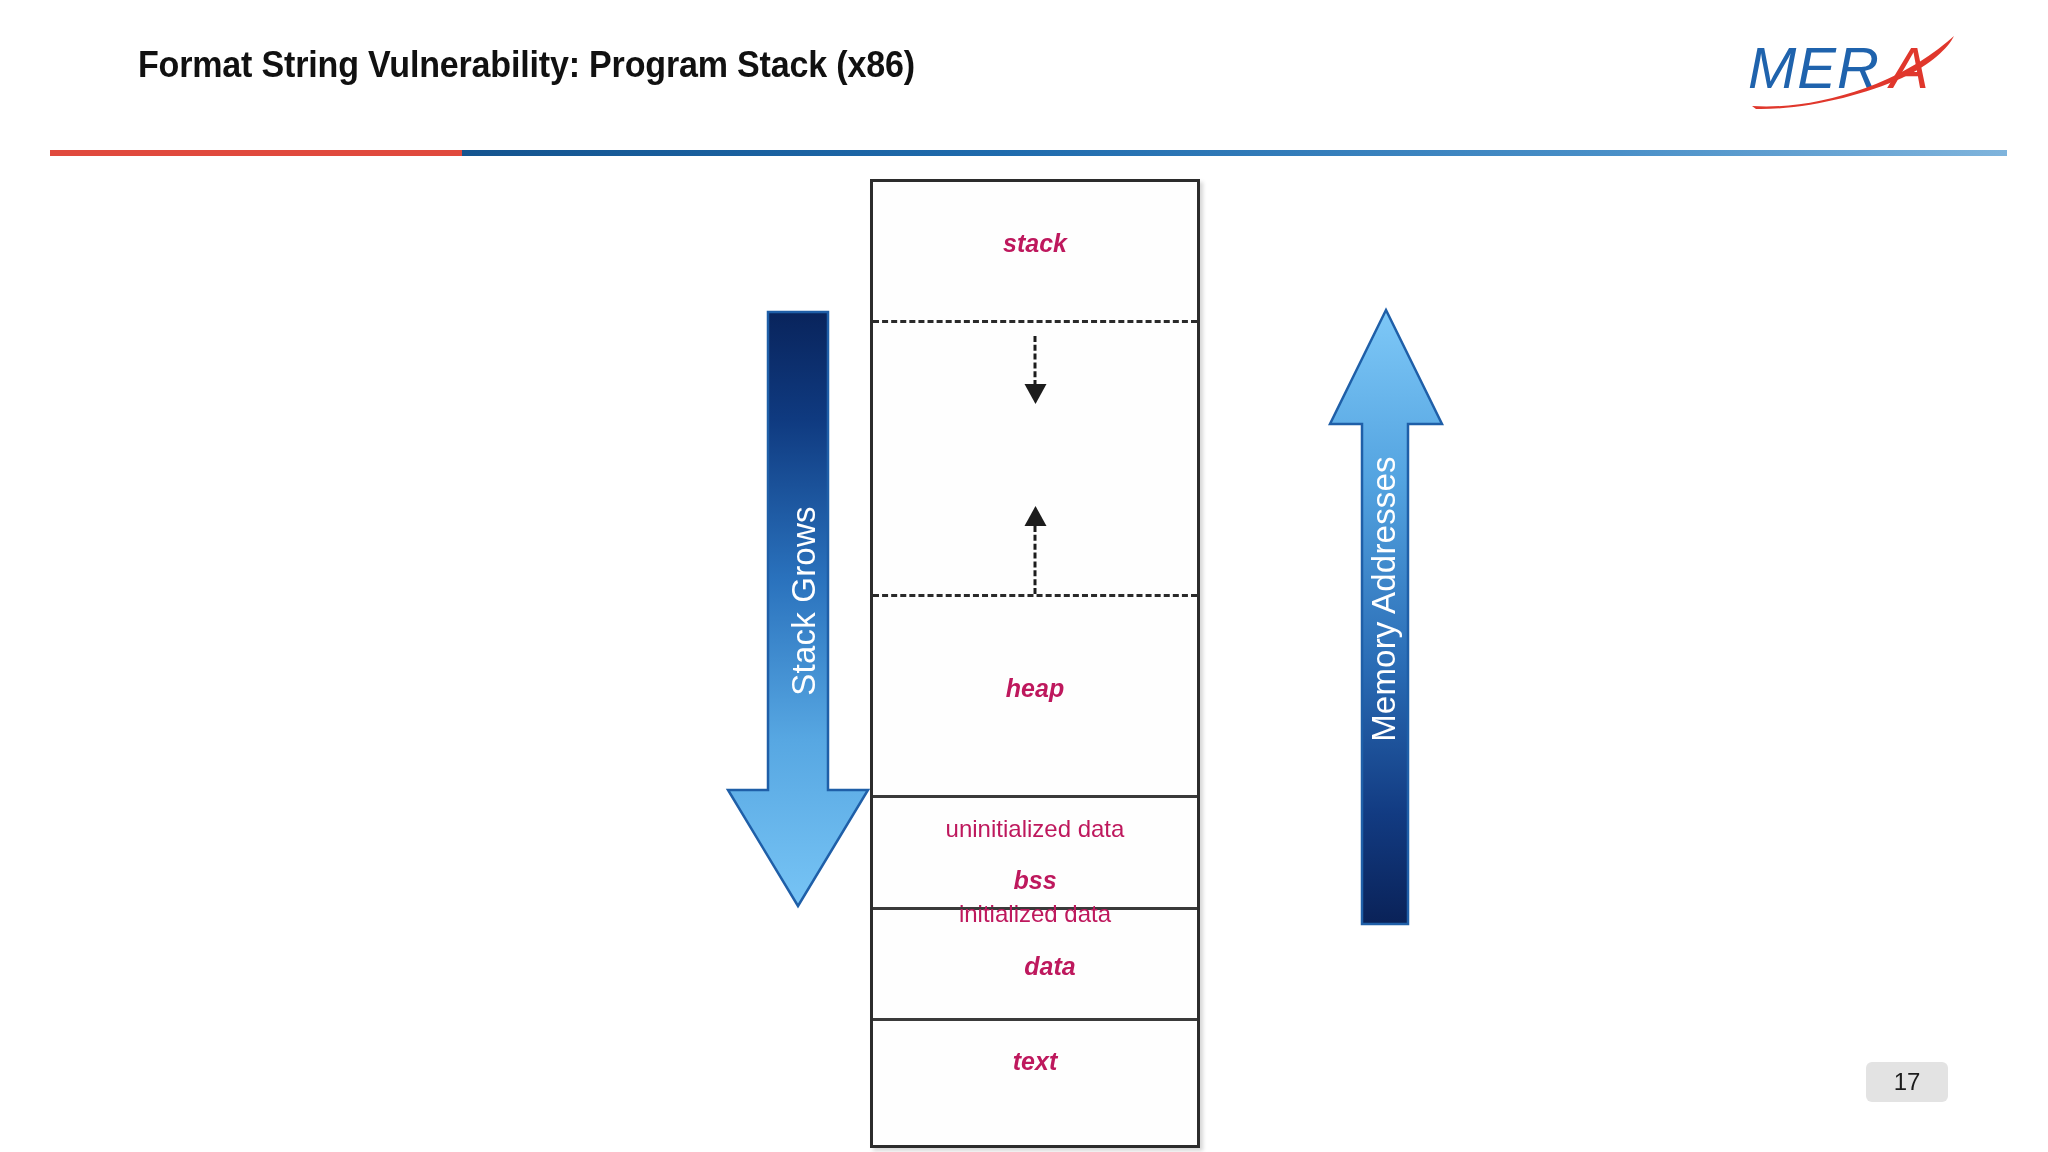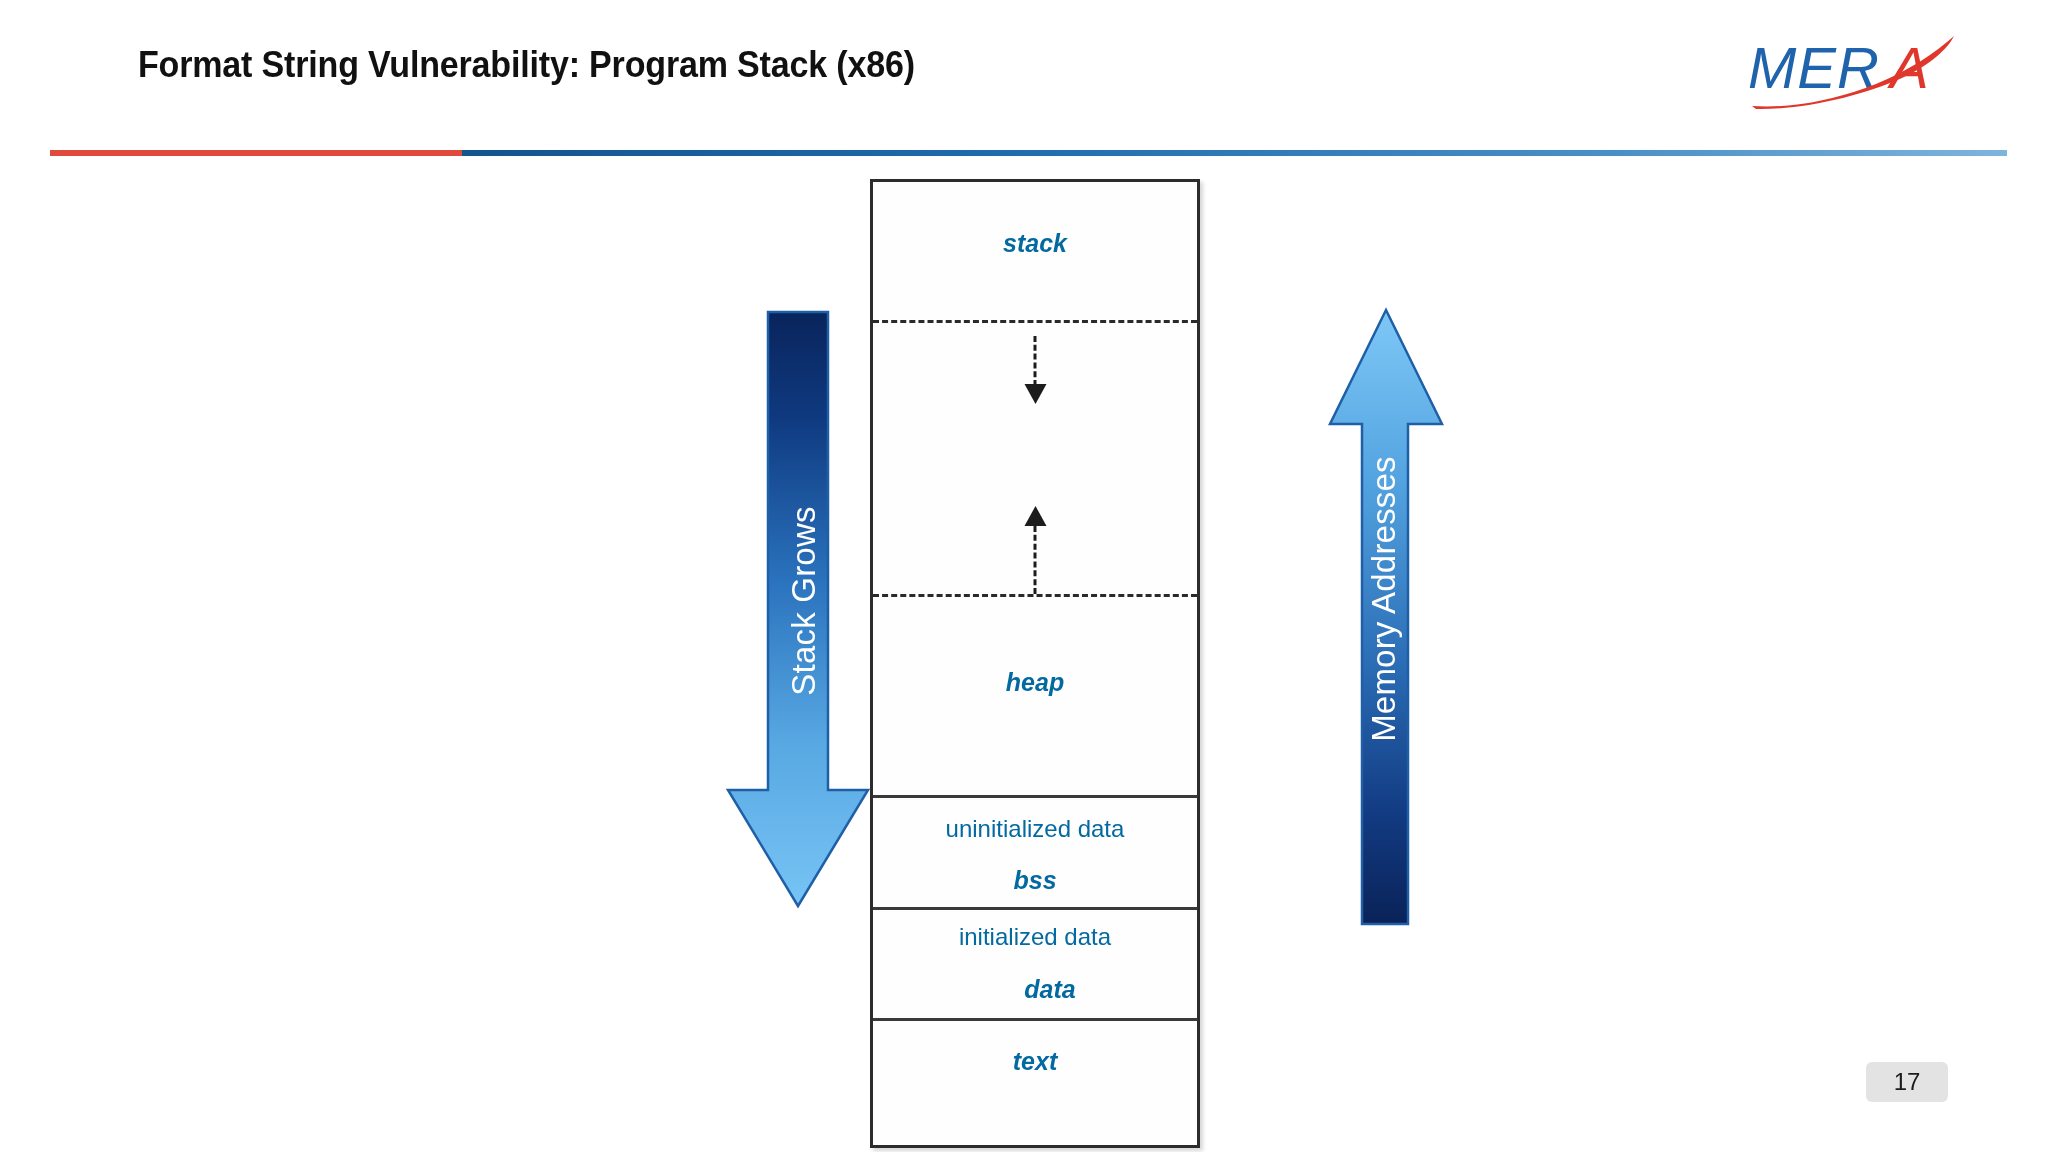--- a/index.html
+++ b/index.html
@@ -74,21 +74,21 @@
     position: absolute;
     left: 0;
     right: 0;
     box-sizing: border-box;
   }
   .seg-label {
     position: absolute;
     left: 0;
     right: 0;
     text-align: center;
-    color: #0369a1;
+    color: #be185d;
   }
   .seg-label.bolditalic {
     font-weight: bold;
     font-style: italic;
     font-size: 25px;
   }
   .seg-label.plain {
     font-weight: normal;
     font-style: normal;
     font-size: 24px;
@@ -239,33 +239,33 @@
     </div>
     <div class="inner-arrow up" style="top:186px; height:88px;">
       <div class="head"></div>
       <div class="shaft"></div>
     </div>
   </div>
 
   <div class="divider-dashed" style="top:412px;"></div>
 
   <div class="mem-seg" style="top:412px; height:201px;">
-    <div class="seg-label bolditalic" style="top:74px;">heap</div>
+    <div class="seg-label bolditalic" style="top:80px;">heap</div>
   </div>
 
   <div class="divider-solid" style="top:613px;"></div>
 
   <div class="mem-seg" style="top:613px; height:108px;">
     <div class="seg-label plain" style="top:20px;">uninitialized data</div>
     <div class="seg-label bolditalic" style="top:71px;">bss</div>
   </div>
 
   <div class="divider-solid" style="top:725px;"></div>
 
-  <div class="mem-seg" style="top:725px; height:109px;">
+  <div class="mem-seg" style="top:702px; height:109px;">
     <div class="seg-label plain" style="top:16px;">initialized data</div>
     <div class="seg-label bolditalic" style="top:68px;margin-left:30px;">data</div>
   </div>
 
   <div class="divider-solid" style="top:836px;"></div>
 
   <div class="mem-seg" style="top:836px; height:127px;padding-left:32px;">
     <div class="seg-label bolditalic" style="top:29px;">text</div>
   </div>
 

